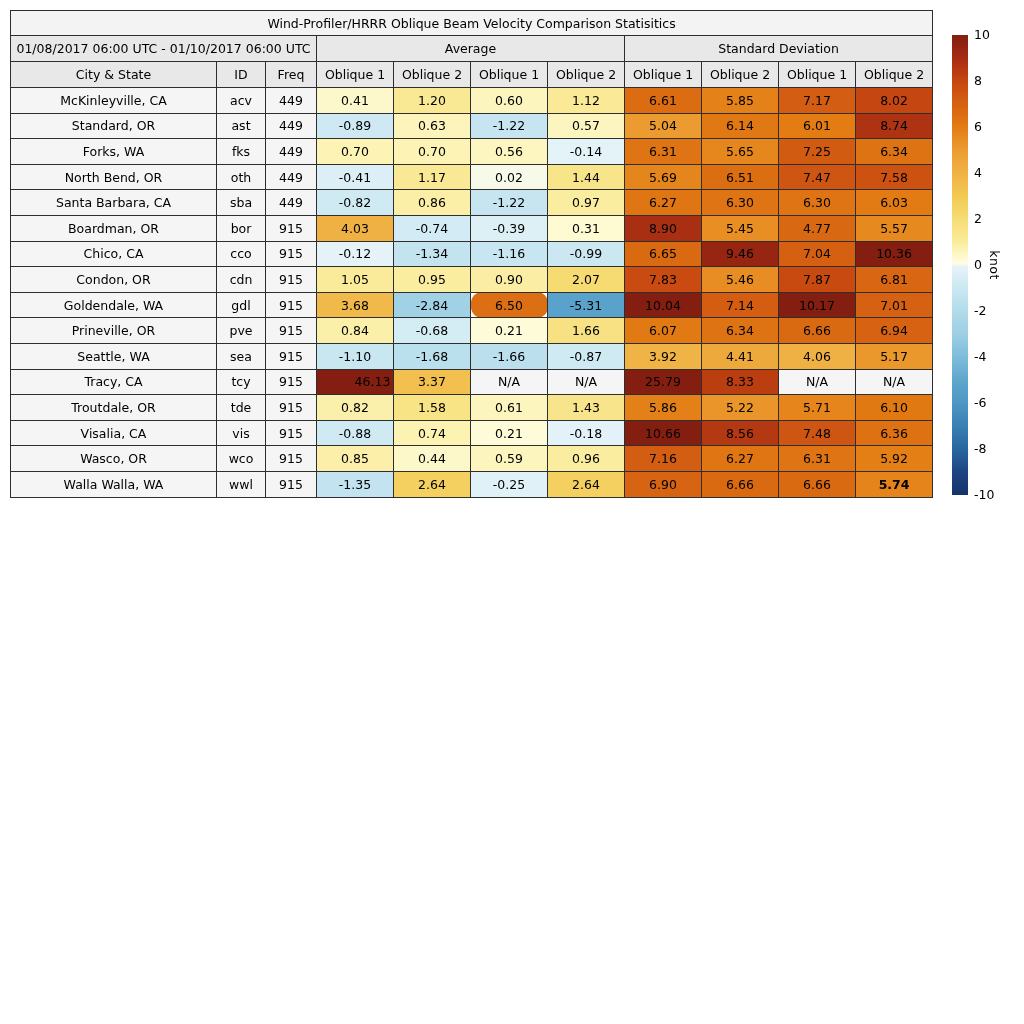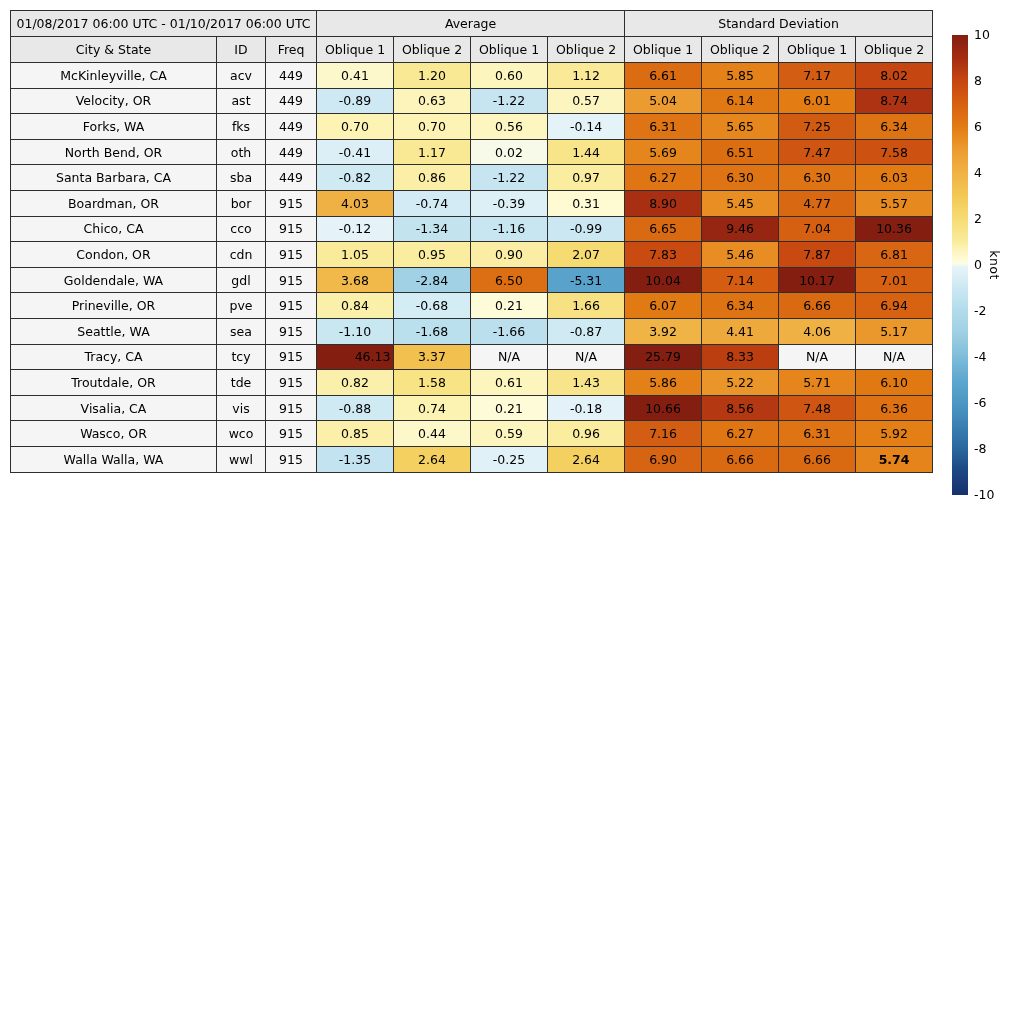--- a/index.html
+++ b/index.html
@@ -32,20 +32,23 @@
       <col style="width:77px">
         <col style="width:77px">
         <col style="width:77px">
         <col style="width:77px">
       <col style="width:77px">
         <col style="width:77px">
         <col style="width:77px">
         <col style="width:77px">
     </colgroup>
     <thead>
+      <tr class="title-row">
+        <th colspan="11">Wind-Profiler/HRRR Oblique Beam Velocity Comparison Statisitics</th>
+      </tr>
       <tr class="hdr-row">
         <th colspan="3">01/08/2017 06:00 UTC - 01/10/2017 06:00 UTC</th>
         <th colspan="4">Average</th>
         <th colspan="4">Standard Deviation</th>
       </tr>
       <tr class="hdr-row">
         <th>City &amp; State</th>
         <th>ID</th>
         <th>Freq</th>
         <th>Oblique 1</th>
@@ -66,21 +69,21 @@
           <td class="value-cell" style="background: rgb(253, 248, 204);">0.41</td>
           <td class="value-cell" style="background: rgb(249, 233, 148);">1.20</td>
           <td class="value-cell" style="background: rgb(252, 245, 190);">0.60</td>
           <td class="value-cell" style="background: rgb(250, 234, 151);">1.12</td>
           <td class="value-cell" style="background: rgb(219, 108, 18);">6.61</td>
           <td class="value-cell" style="background: rgb(228, 129, 24);">5.85</td>
           <td class="value-cell" style="background: rgb(211, 93, 18);">7.17</td>
           <td class="value-cell" style="background: rgb(197, 70, 17);">8.02</td>
         </tr>
         <tr>
-          <td class="label-cell">Velocity, OR</td>
+          <td class="label-cell">Standard, OR</td>
           <td class="label-cell">ast</td>
           <td class="label-cell">449</td>
           <td class="value-cell" style="background: rgb(206, 233, 243);">-0.89</td>
           <td class="value-cell" style="background: rgb(252, 244, 187);">0.63</td>
           <td class="value-cell" style="background: rgb(198, 229, 240);">-1.22</td>
           <td class="value-cell" style="background: rgb(253, 245, 192);">0.57</td>
           <td class="value-cell" style="background: rgb(236, 155, 48);">5.04</td>
           <td class="value-cell" style="background: rgb(224, 120, 19);">6.14</td>
           <td class="value-cell" style="background: rgb(226, 124, 19);">6.01</td>
           <td class="value-cell" style="background: rgb(174, 51, 18);">8.74</td>
@@ -162,21 +165,21 @@
           <td class="value-cell" style="background: rgb(231, 141, 35);">5.46</td>
           <td class="value-cell" style="background: rgb(200, 74, 17);">7.87</td>
           <td class="value-cell" style="background: rgb(216, 102, 18);">6.81</td>
         </tr>
         <tr>
           <td class="label-cell">Goldendale, WA</td>
           <td class="label-cell">gdl</td>
           <td class="label-cell">915</td>
           <td class="value-cell" style="background: rgb(241, 185, 74);">3.68</td>
           <td class="value-cell" style="background: rgb(160, 209, 229);">-2.84</td>
-          <td class="value-cell" style="background: rgb(220, 111, 19);">6.50</td>
+          <td class="value-cell" style="background: rgb(220, 111, 19); border-radius: 11px;">6.50</td>
           <td class="value-cell" style="background: rgb(89, 162, 203);">-5.31</td>
           <td class="value-cell" style="background: rgb(132, 30, 16);">10.04</td>
           <td class="value-cell" style="background: rgb(212, 93, 18);">7.14</td>
           <td class="value-cell" style="background: rgb(132, 30, 16);">10.17</td>
           <td class="value-cell" style="background: rgb(214, 97, 18);">7.01</td>
         </tr>
         <tr>
           <td class="label-cell">Prineville, OR</td>
           <td class="label-cell">pve</td>
           <td class="label-cell">915</td>

